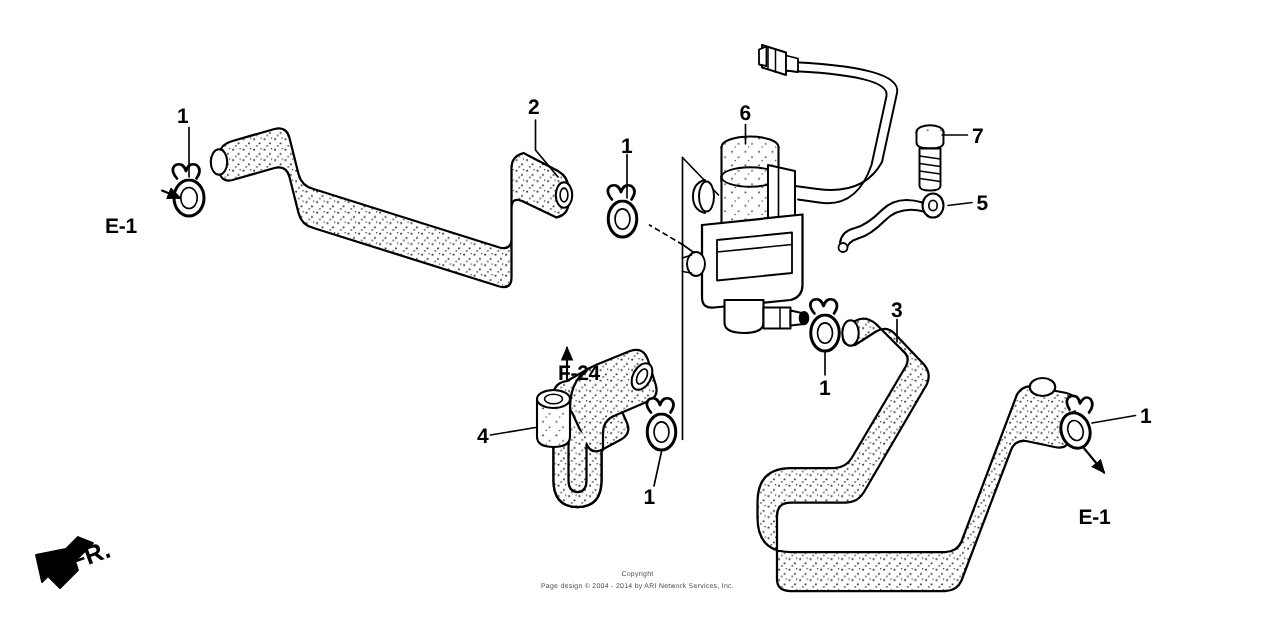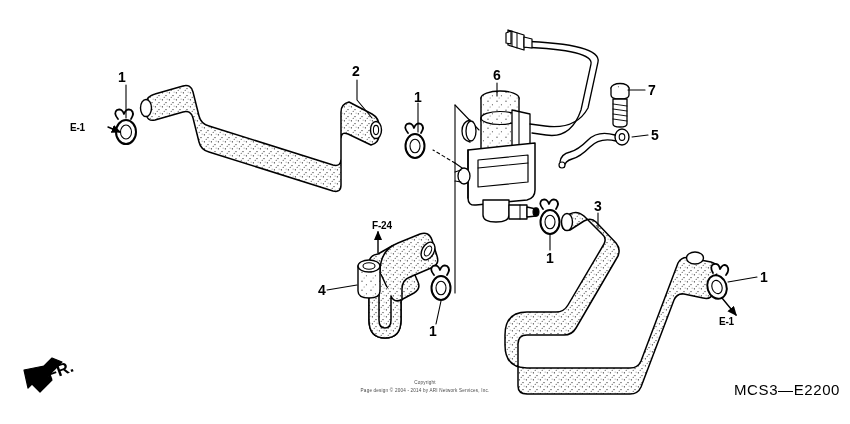--- a/index.html
+++ b/index.html
@@ -26,23 +26,24 @@
     font-family: "Liberation Sans", sans-serif;
     color: #000;
     white-space: nowrap;
     line-height: 1;
   }
   .callout-num {
     font-size: 14px;
     font-weight: 700;
   }
   .ref-lbl {
-    font-size: 10px;
+    font-size: 14px;
     font-weight: 700;
     letter-spacing: -0.2px;
+    margin-top: 20px;
   }
   .partno {
     font-size: 15px;
     letter-spacing: 0.6px;
     font-family: "Liberation Sans", sans-serif;
   }
   .copyright {
     font-size: 4.6px;
     color: #4a4a4a;
     text-align: center;
@@ -264,15 +265,14 @@
 
   <div class="lbl ref-lbl" style="left:70px; top:123px;">E-1</div>
   <div class="lbl ref-lbl" style="left:372px; top:221px;">F-24</div>
   <div class="lbl ref-lbl" style="left:719px; top:317px;">E-1</div>
 
   <div class="lbl fr-label" style="left:50px; top:366px;">FR.</div>
 
   <div class="lbl copyright" style="left:0px; top:381px; width:850px;">Copyright</div>
   <div class="lbl copyright" style="left:0px; top:389px; width:850px;">Page design © 2004 - 2014 by ARI Network Services, Inc.</div>
 
-  <div class="lbl partno" style="left:734px; top:382px;">MCS3—E2200</div>
 
 </div>
 
 </body></html>

